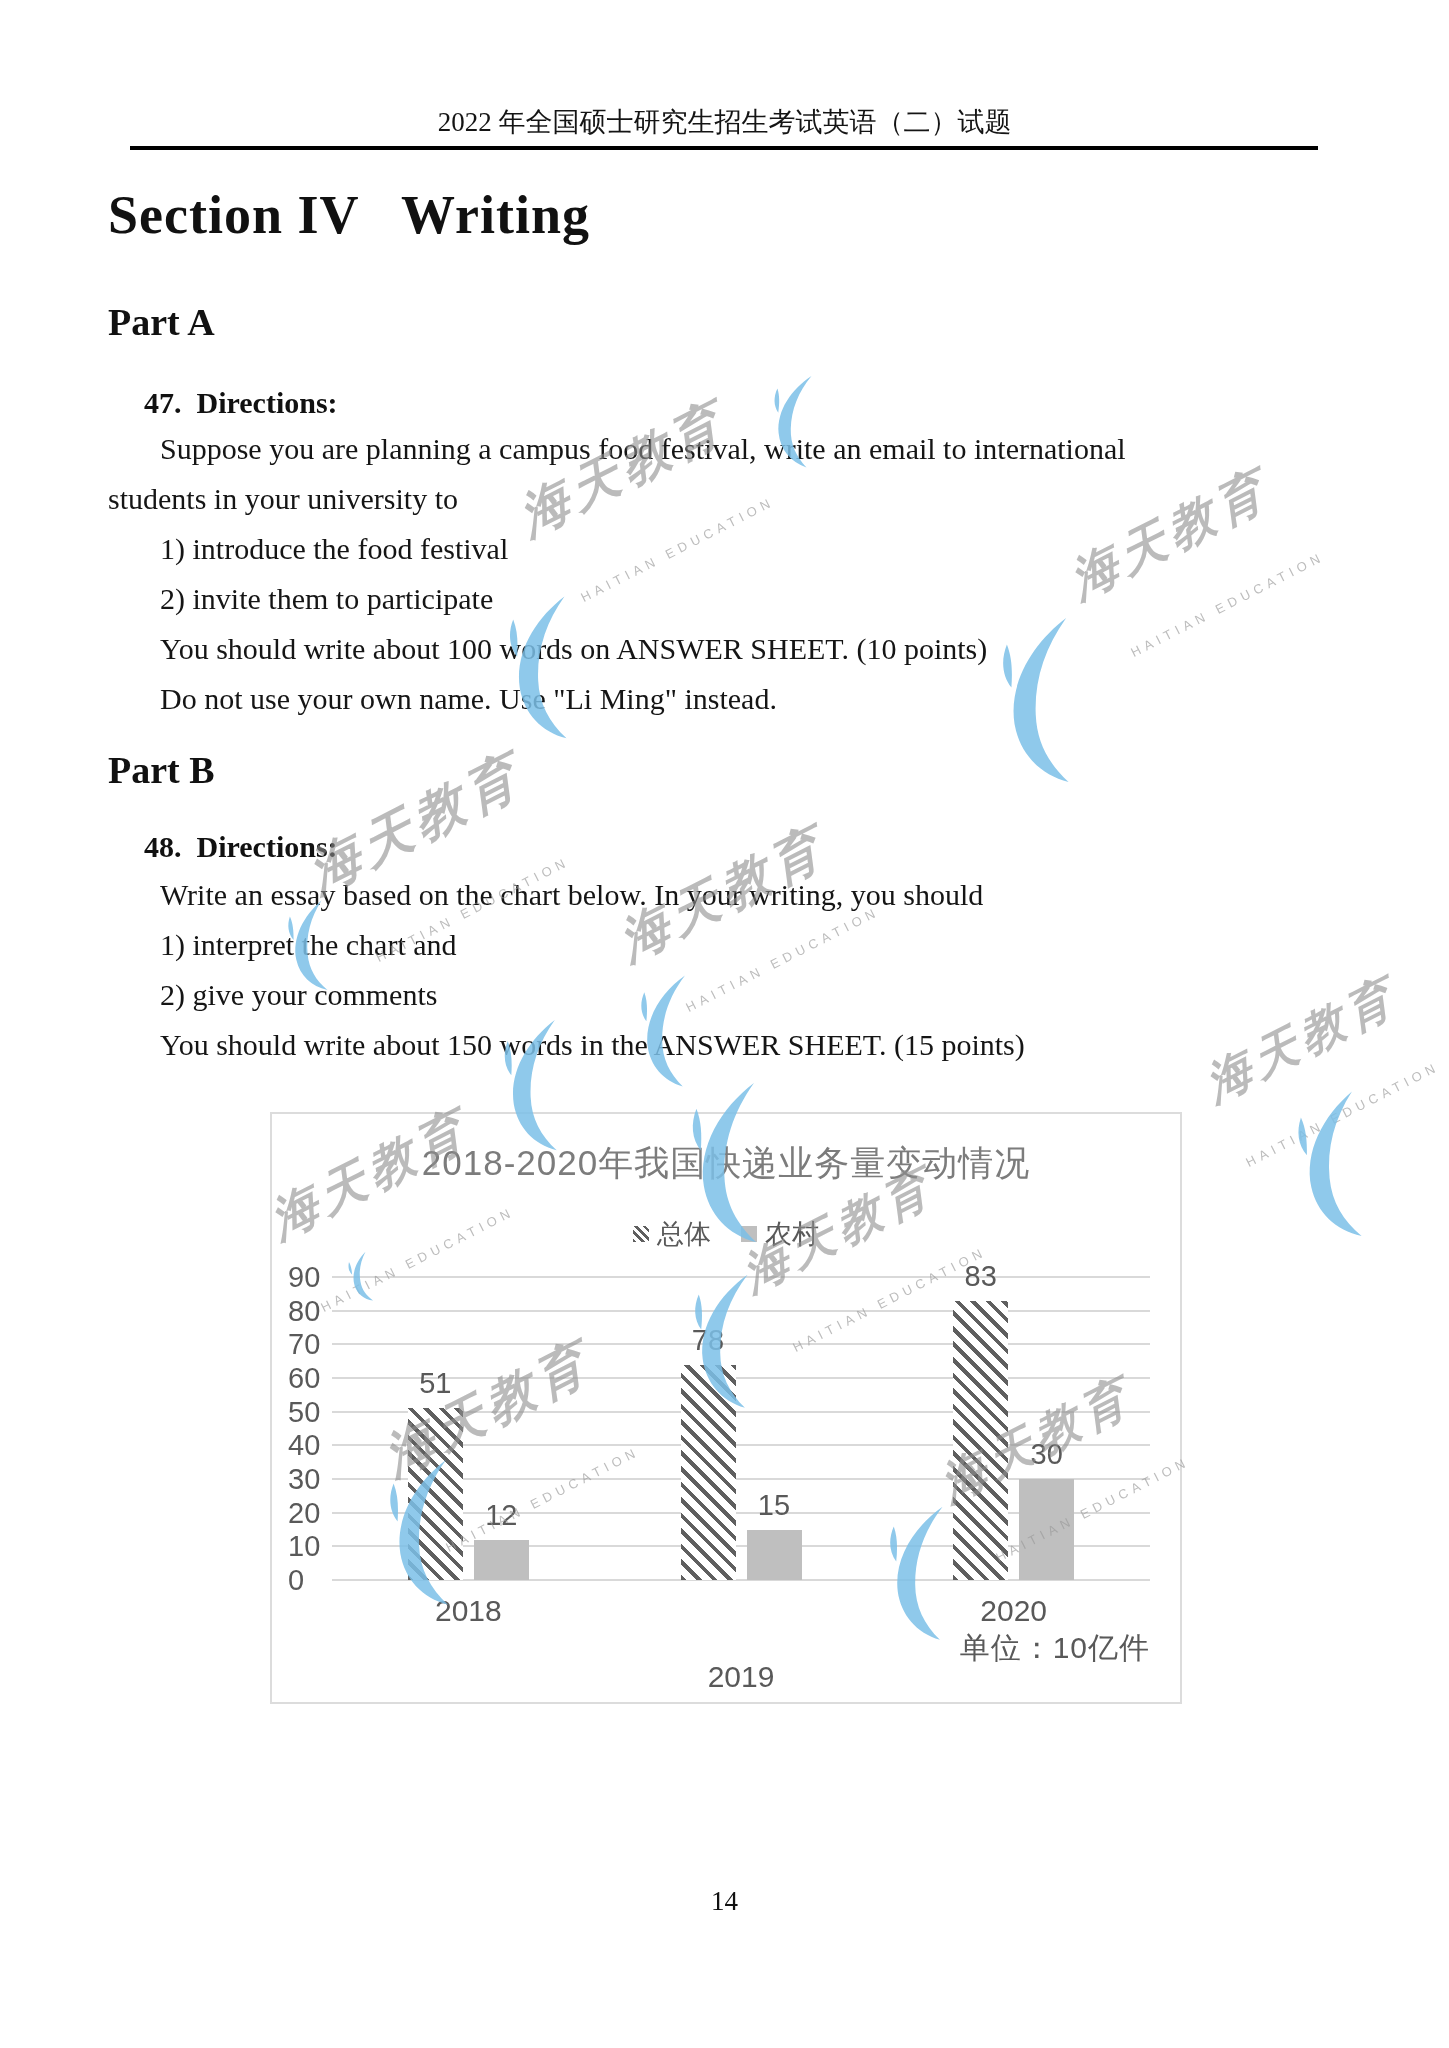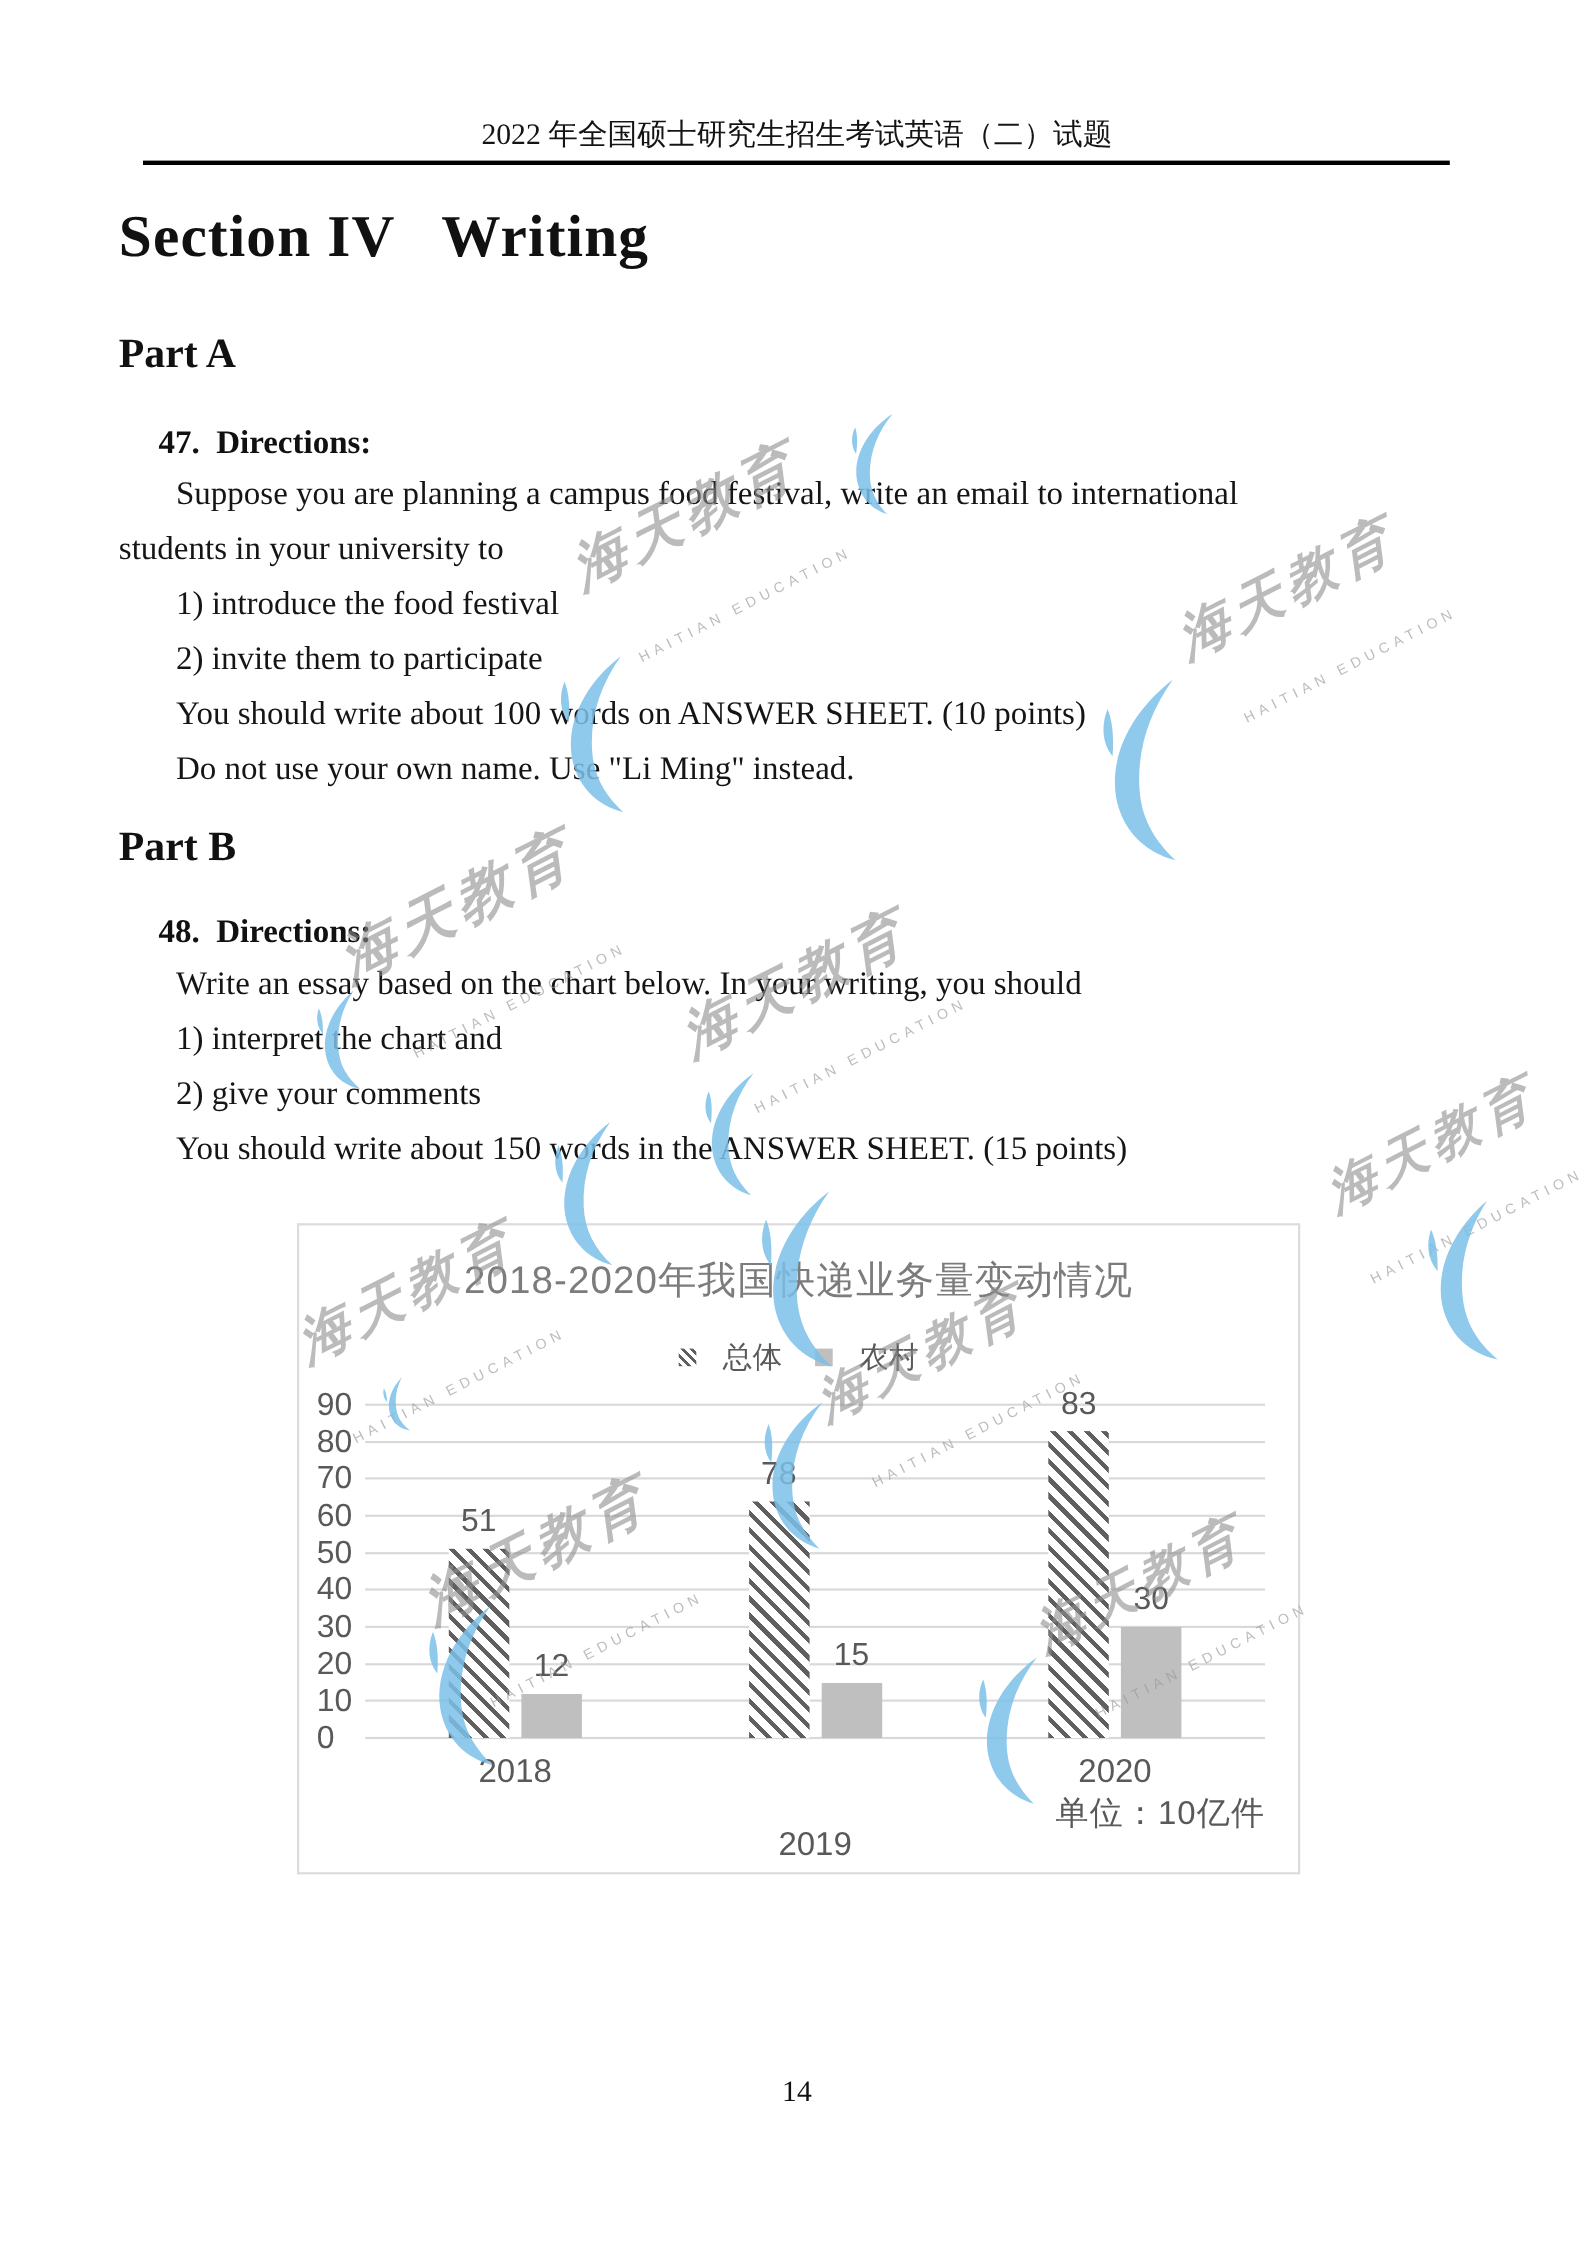--- a/index.html
+++ b/index.html
@@ -24,21 +24,21 @@
   .tline{font-size:30px;white-space:pre;color:#151515;}
   .page-number{top:1886px;left:0;width:100%;text-align:center;font-size:27px;}
 
   
   .chart-box{
     left:270px;top:1112px;width:908px;height:588px;background:#fff;
     border:2px solid #dcdcdc;font-family:"Liberation Sans",sans-serif;color:var(--ctext);
   }
   .chart-title{position:absolute;top:26px;left:0;width:100%;text-align:center;font-size:35px;color:#7c7c7c;letter-spacing:1px;white-space:nowrap;}
   .legend{position:absolute;top:102px;left:0;width:100%;display:flex;justify-content:center;gap:30px;font-size:27px;color:var(--ctext);}
-  .legend-item{display:flex;align-items:center;gap:24px;}
+  .legend-item{display:flex;align-items:center;gap:8px;}
   .swatch{width:16px;height:16px;display:inline-block;}
   .swatch.hatched{background:repeating-linear-gradient(45deg,var(--hatch) 0 2.5px,#fff 2.5px 6px);}
   .swatch.solid{background:var(--rural);}
   .plot{position:absolute;left:60px;top:163px;width:818px;height:303px;}
   .gridline{position:absolute;left:0;width:100%;height:2px;background:var(--grid);}
   .ytick{position:absolute;left:-60px;width:50px;font-size:29px;color:var(--ctext);padding-left:16px;}
   .bar-group{position:absolute;bottom:0;height:100%;display:flex;align-items:flex-end;justify-content:center;gap:11px;}
   .bar{width:55px;position:relative;z-index:2;}
   .bar.hatched{background:repeating-linear-gradient(45deg,var(--hatch) 0 4px,#fff 4px 11px);text-align:right;}
   .bar.solid{background:var(--rural);}

